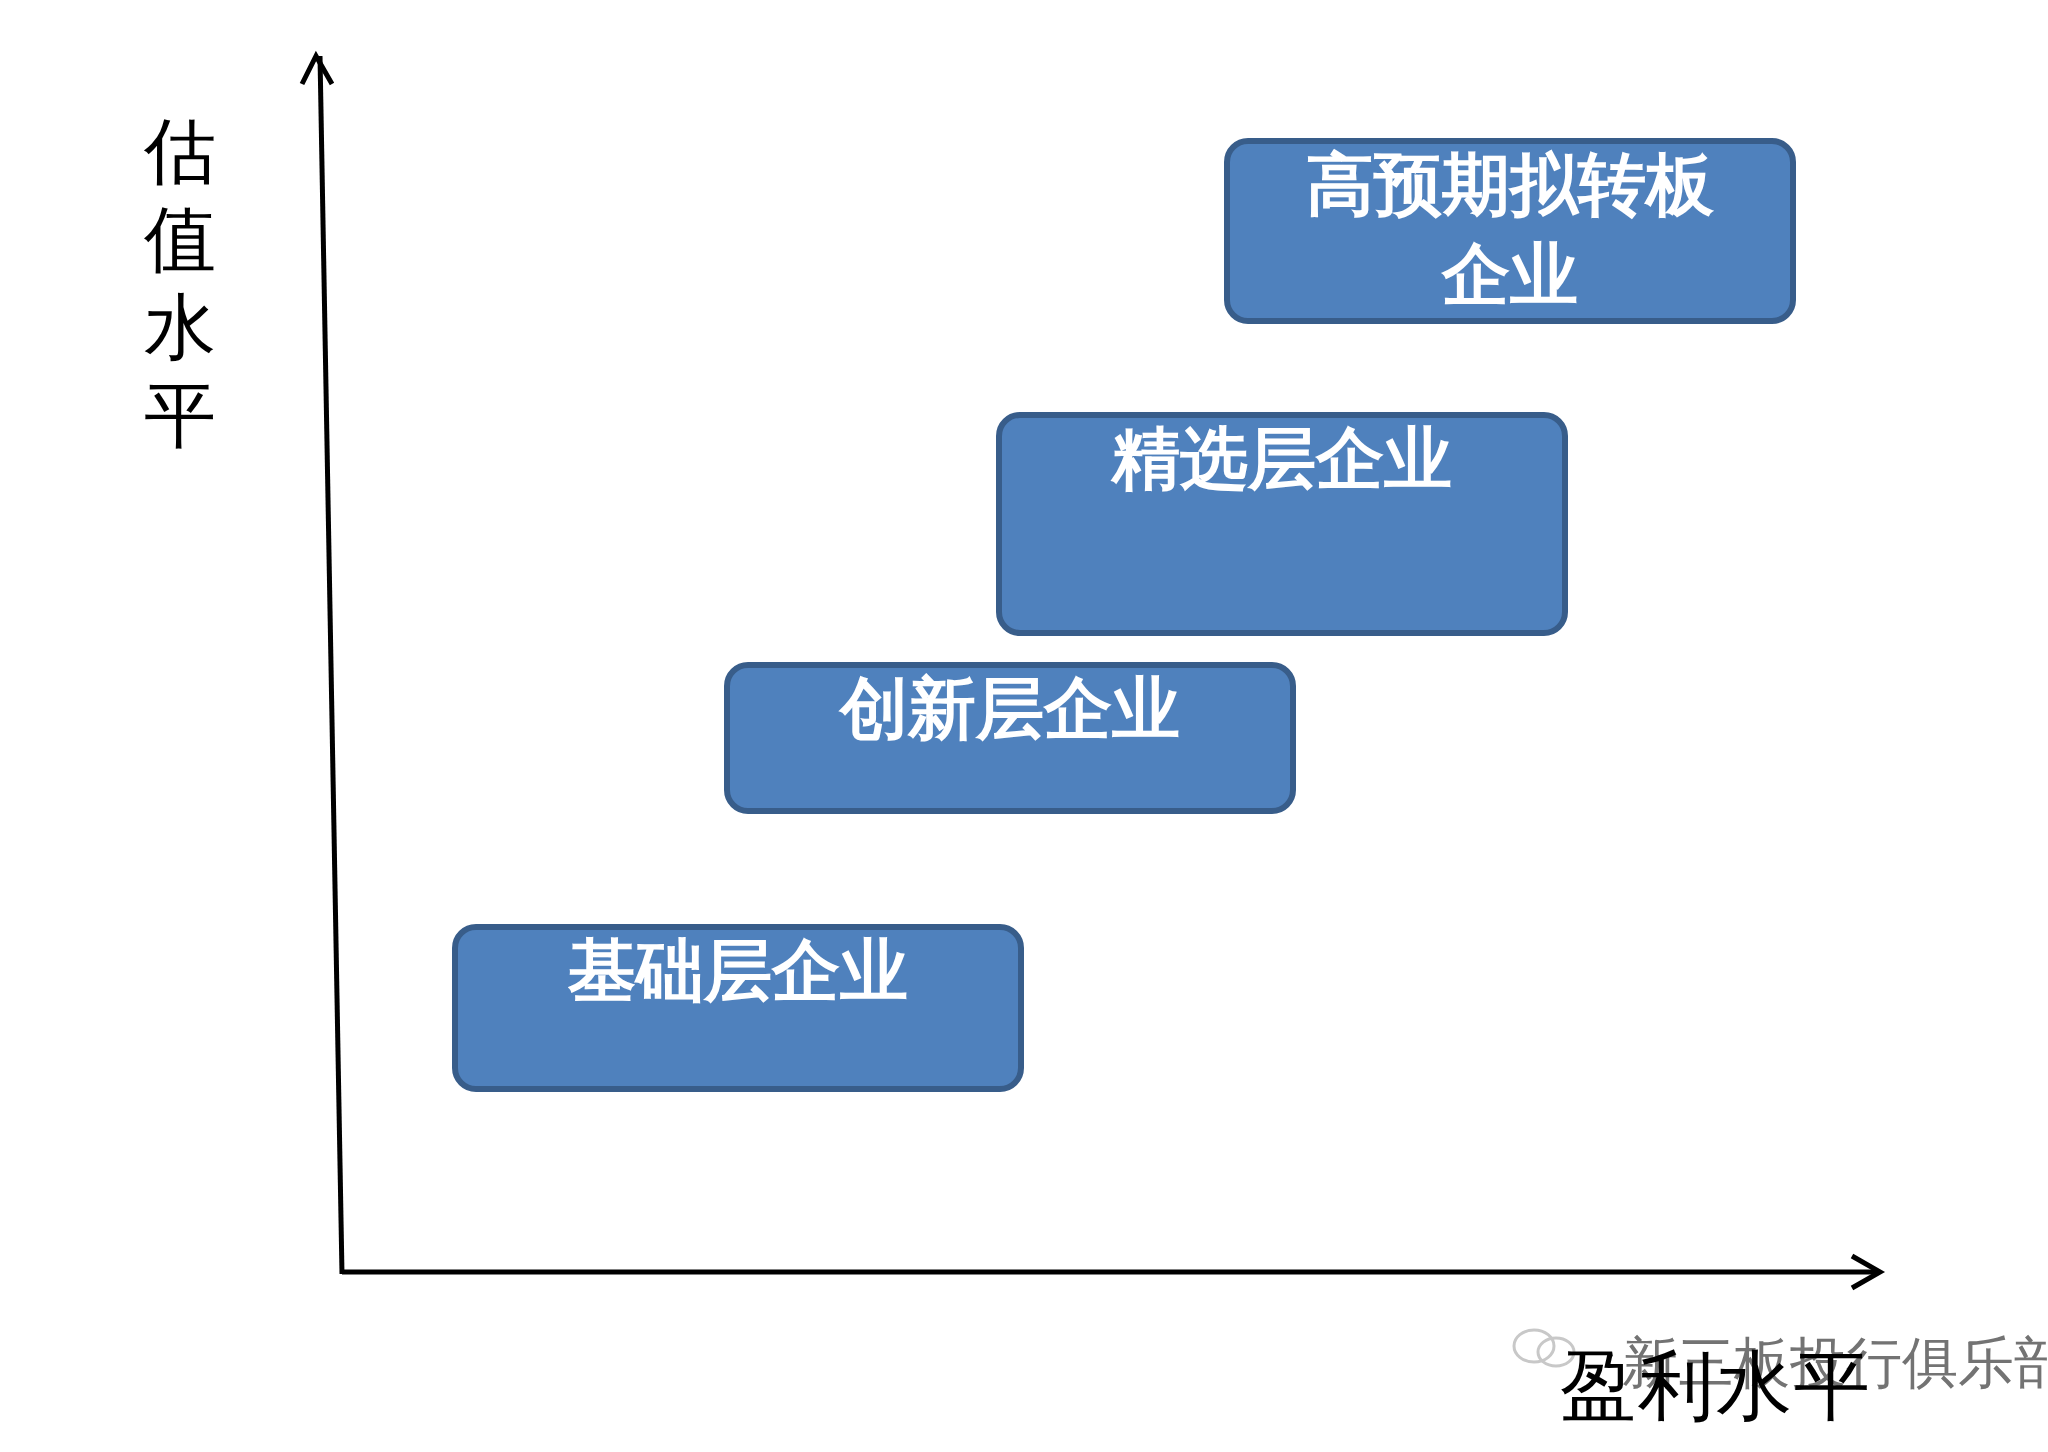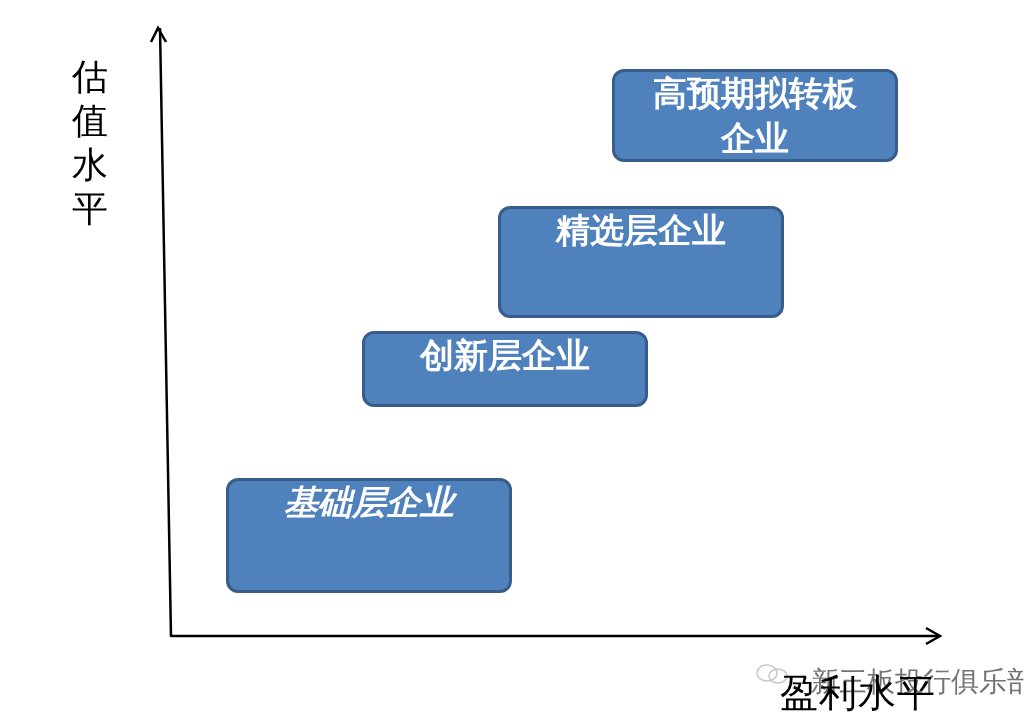--- a/index.html
+++ b/index.html
@@ -40,21 +40,21 @@
 <div class="watermark">
   <svg class="wm-icon" viewBox="0 0 34 22">
     <ellipse cx="12" cy="10" rx="10" ry="8" fill="none" stroke="#c8c8c8" stroke-width="1.5"></ellipse>
     <ellipse cx="23" cy="13" rx="9" ry="7" fill="none" stroke="#c8c8c8" stroke-width="1.5"></ellipse>
   </svg>
   <span>新三板投行俱乐部</span>
 </div>
 
 <div class="xlabel">盈利水平</div>
 
-<div class="box" id="box0" style="left:226px;top:478px;width:286px;height:115px;font-style:italic;">
+<div class="box" id="box0" style="left:226px;top:462px;width:286px;height:84px;">
   <span>基础层企业</span>
 </div>
 <div class="box" id="box1" style="left:362px;top:331px;width:286px;height:76px;">
   <span>创新层企业</span>
 </div>
 <div class="box" id="box2" style="left:498px;top:206px;width:286px;height:112px;">
   <span>精选层企业</span>
 </div>
 <div class="box" id="box3" style="left:612px;top:69px;width:286px;height:93px;">
   <span>高预期拟转板</span>

